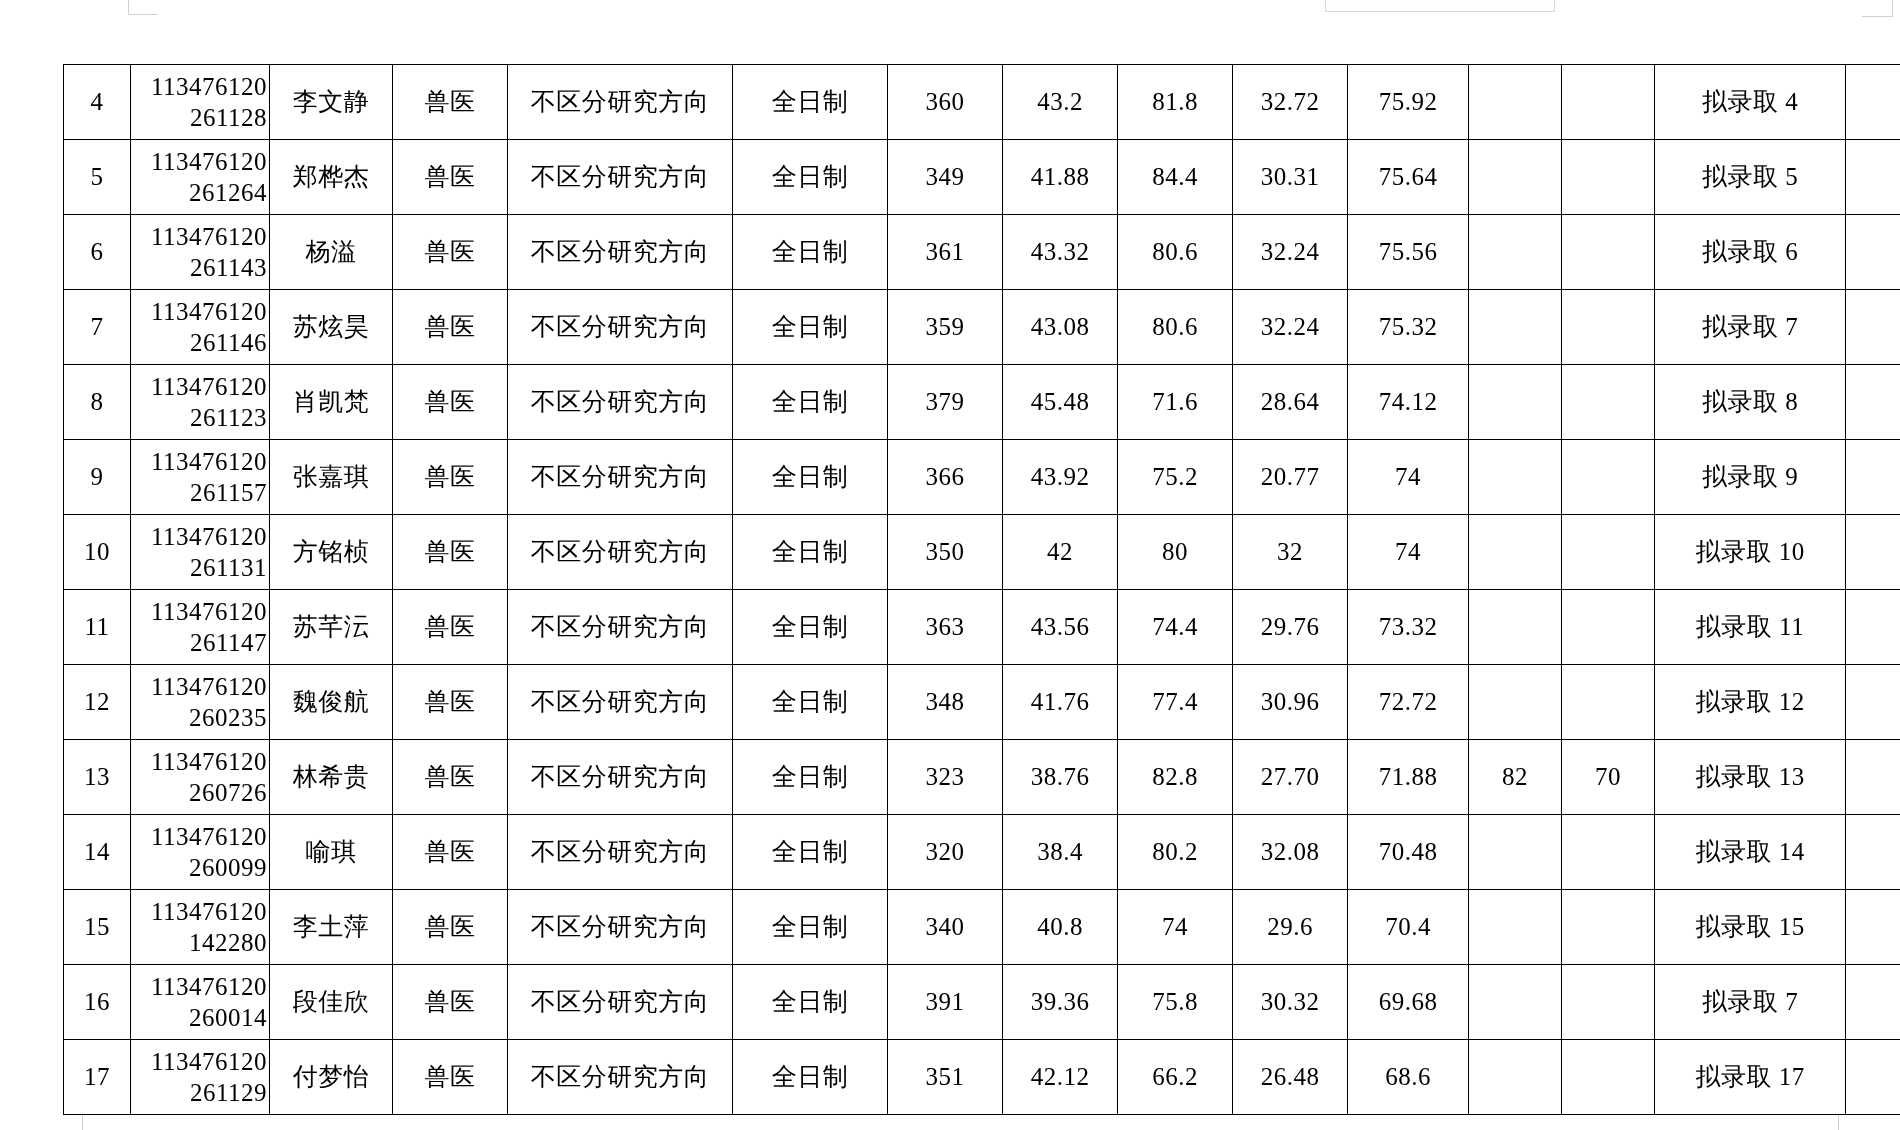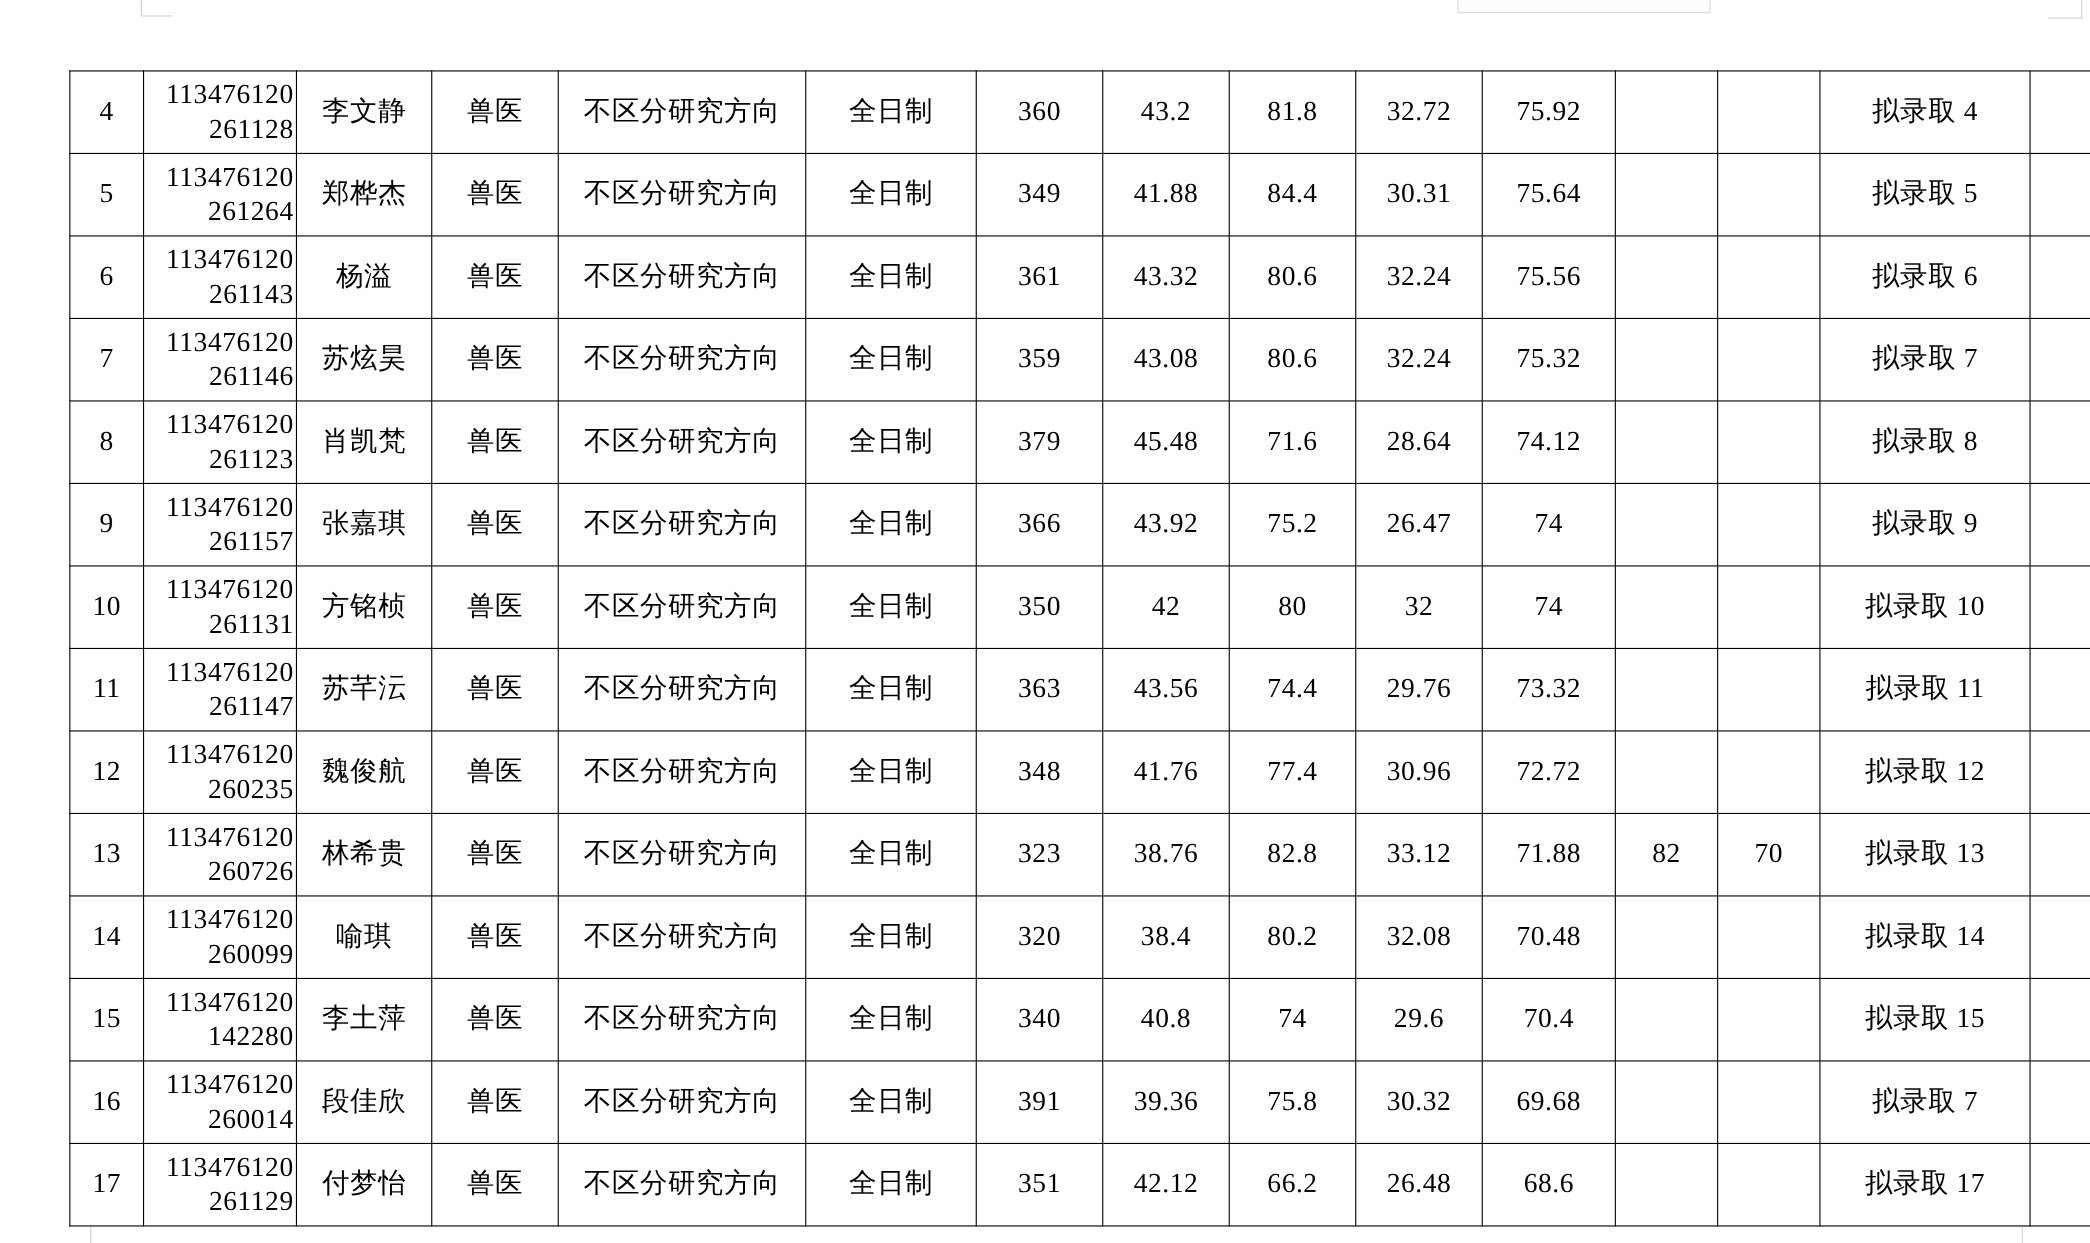--- a/index.html
+++ b/index.html
@@ -209,21 +209,21 @@
             <span class="line">113476120</span>
             <span class="line">261157</span>
           </td>
           <td class="name">张嘉琪</td>
           <td class="major">兽医</td>
           <td class="direction">不区分研究方向</td>
           <td class="mode">全日制</td>
           <td class="score">366</td>
           <td class="s2">43.92</td>
           <td class="s3">75.2</td>
-          <td class="s4">26.47</td>
+          <td class="s4">20.77</td>
           <td class="total">74</td>
           <td class="extra1"></td>
           <td class="extra2"></td>
           <td class="result">拟录取 9</td>
           <td class="tail"></td>
         </tr>
 
         <tr>
           <td class="num">10</td>
           <td class="examid">
@@ -293,21 +293,21 @@
             <span class="line">113476120</span>
             <span class="line">260726</span>
           </td>
           <td class="name">林希贵</td>
           <td class="major">兽医</td>
           <td class="direction">不区分研究方向</td>
           <td class="mode">全日制</td>
           <td class="score">323</td>
           <td class="s2">38.76</td>
           <td class="s3">82.8</td>
-          <td class="s4">33.12</td>
+          <td class="s4">27.70</td>
           <td class="total">71.88</td>
           <td class="extra1">82</td>
           <td class="extra2">70</td>
           <td class="result">拟录取 13</td>
           <td class="tail"></td>
         </tr>
 
         <tr>
           <td class="num">14</td>
           <td class="examid">

